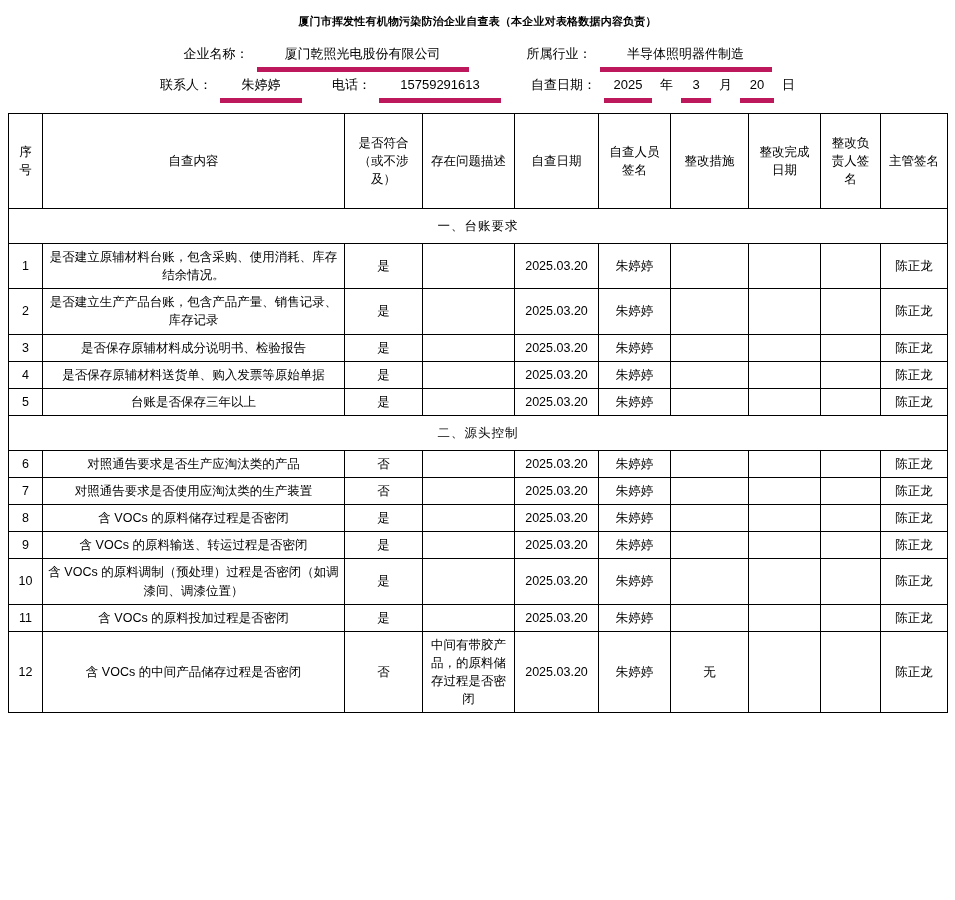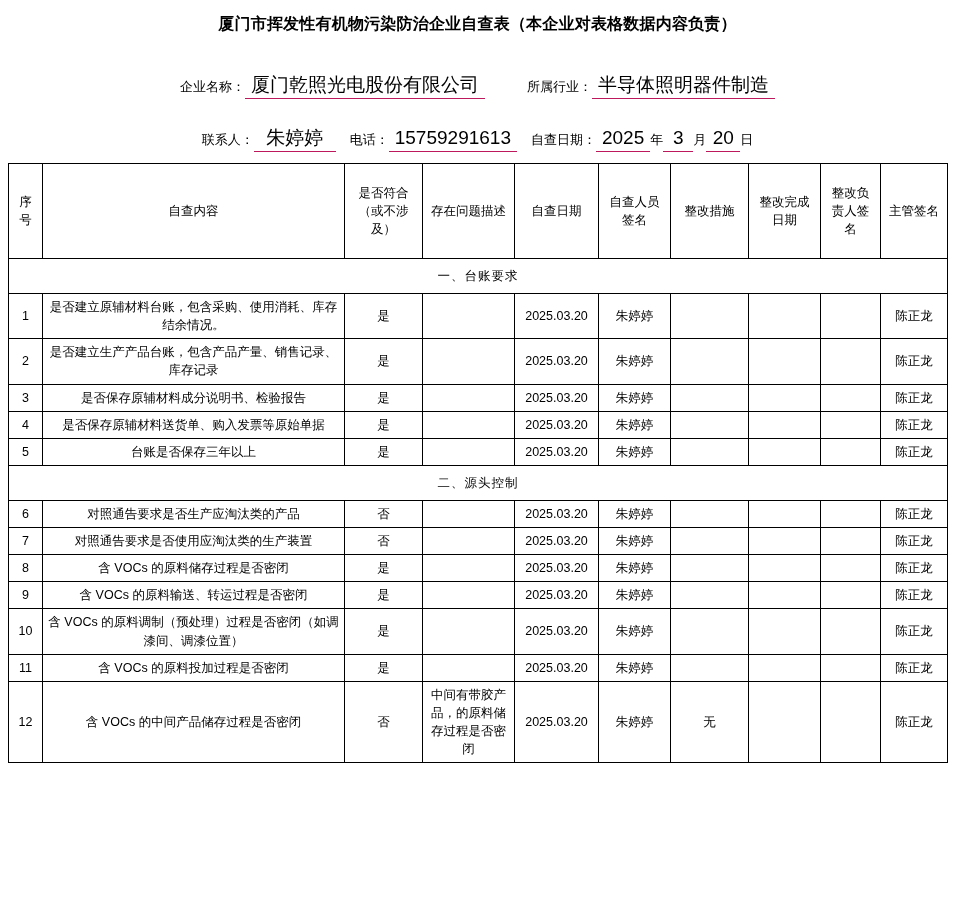--- a/index.html
+++ b/index.html
@@ -14,46 +14,45 @@
     color: #000000;
     overflow: hidden;
   }
   .page {
     width: 955px;
     box-sizing: border-box;
     padding: 10px 8px 0 8px;
   }
   .doc-title {
     text-align: center;
-    font-size: 16px;
+    font-size: 11px;
     font-weight: bold;
     letter-spacing: 0.2px;
     margin: 4px 0 12px 0;
   }
   .meta {
     font-size: 13px;
     line-height: 26px;
     text-align: center;
   }
   .meta-row {
     display: flex;
     justify-content: center;
     align-items: baseline;
-    gap: 0;
+    gap: 8px;
   }
   .meta-label {
     white-space: nowrap;
   }
   .meta-value {
-    border-bottom: 1px solid #be185d;
+    border-bottom: 5px solid #be185d;
     text-align: center;
     padding: 0 6px;
     white-space: nowrap;
-    font-size: 19px;
-    margin-top: 25px;
+    font-size: 13px;
   }
   .gap-lg { display: inline-block; width: 42px; }
   .gap-sm { display: inline-block; width: 14px; }
 
   table.sheet {
     border-collapse: collapse;
     width: 939px;
     margin: 10px 0 16px 0;
     table-layout: fixed;
   }

